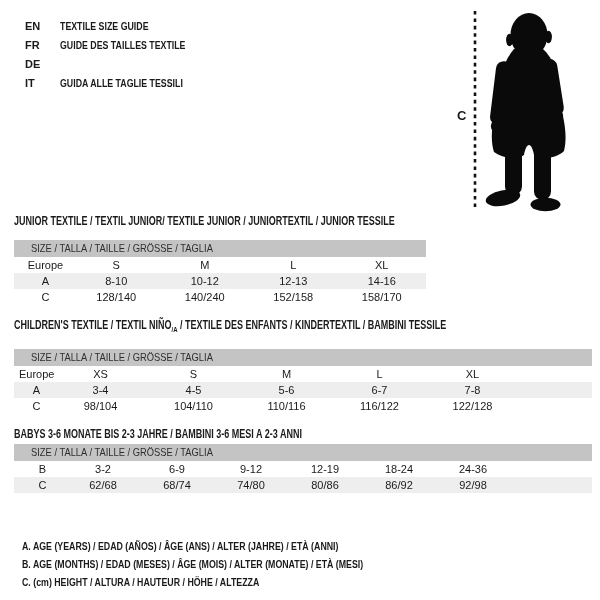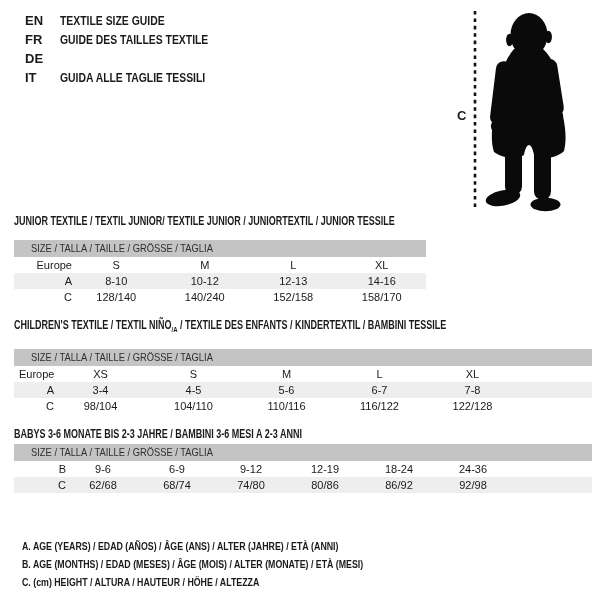--- a/index.html
+++ b/index.html
@@ -9,42 +9,42 @@
   .page{position:absolute;inset:0;background:#fff;}
 
   
   .cond{display:inline-block;transform-origin:0 50%;white-space:nowrap;}
   .c75{transform:scaleX(.75);}
   .c80{transform:scaleX(.80);}
   .c85{transform:scaleX(.85);}
 
   
   .langs{position:absolute;left:25px;top:13px;}
-  .lang-row{display:flex;align-items:flex-start;height:19px;font-size:13px;font-weight:bold;}
+  .lang-row{display:flex;align-items:flex-end;height:19px;font-size:11px;font-weight:bold;}
   .lang-code{width:35px;flex:0 0 35px;}
   .lang-label{flex:1;}
 
   
   .figure{position:absolute;left:452px;top:4px;width:146px;height:208px;}
   .figure svg{position:absolute;left:0;top:0;}
   .c-label{position:absolute;left:5px;top:104px;font-size:13px;font-weight:bold;}
 
   
   .sec{position:absolute;left:14px;}
   #sec1{top:214px;width:412px;}
   #sec2{top:318px;width:578px;}
   #sec3{top:425px;width:578px;}
   .tbl-title{font-size:12px;font-weight:bold;line-height:14px;margin-bottom:12px;}
   #sec3 .tbl-title{line-height:18px;margin-bottom:1px;}
   .tbl-title sub{font-size:8px;}
   .size-bar{height:17px;background:#c4c4c4;font-size:11px;line-height:17px;
             padding-left:17px;box-sizing:border-box;color:#2e2e2e;}
   table{border-collapse:collapse;table-layout:fixed;width:100%;font-size:11px;}
   td{height:16px;padding:0;text-align:center;white-space:nowrap;}
-  td.lbl{text-align:right;padding-left:5px;}
+  td.lbl{text-align:center;padding-left:5px;}
   tr.alt{background:#eeeeee;}
 
   
   .notes{position:absolute;left:22px;top:537px;font-size:11px;font-weight:bold;line-height:18px;}
 </style>
 </head>
 <body>
 
 <div class="page">
 
@@ -192,21 +192,21 @@
           <col style="width:74px">
           <col style="width:74px">
           <col style="width:74px">
           <col style="width:74px">
           <col style="width:74px">
           <col>
         </colgroup>
       <tbody>
           <tr>
         <td class="lbl">B</td>
-        <td>9-6</td>
+        <td>3-2</td>
         <td>6-9</td>
         <td>9-12</td>
         <td>12-19</td>
         <td>18-24</td>
         <td>24-36</td>
         <td></td>
       </tr>
       <tr class="alt">
         <td class="lbl">C</td>
         <td>62/68</td>

